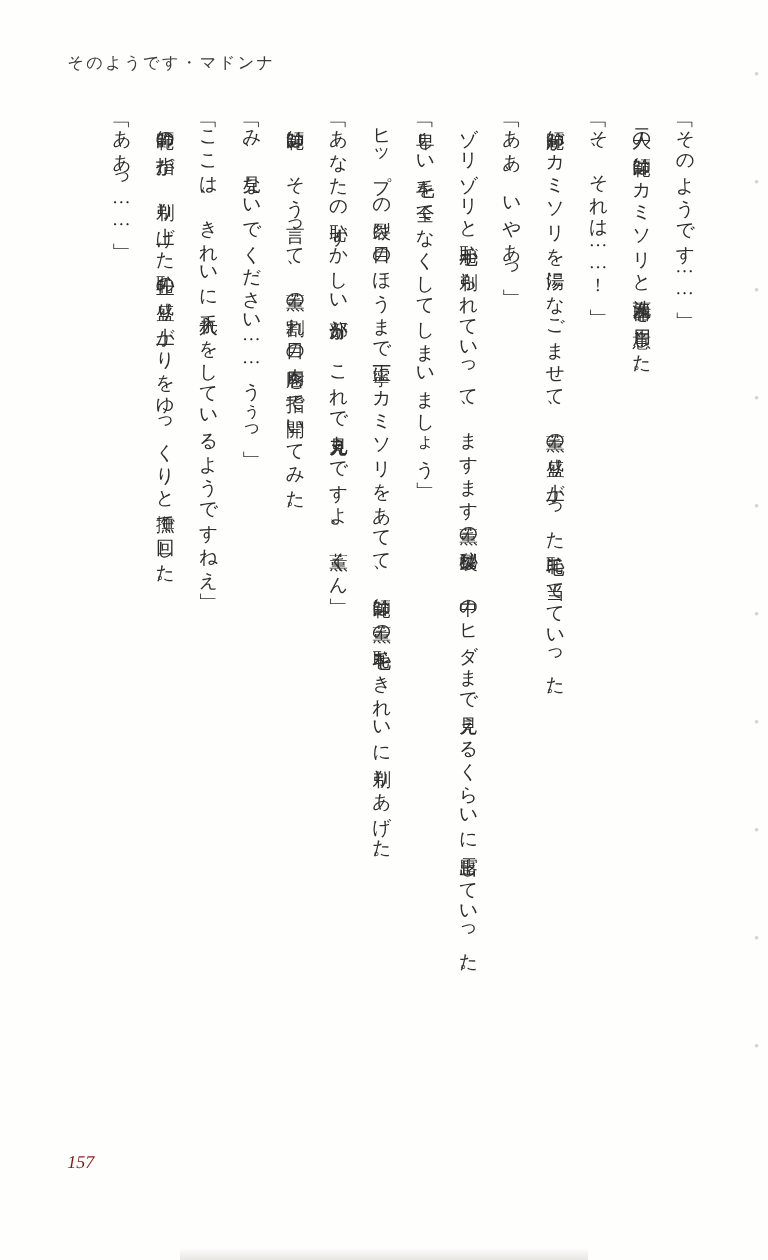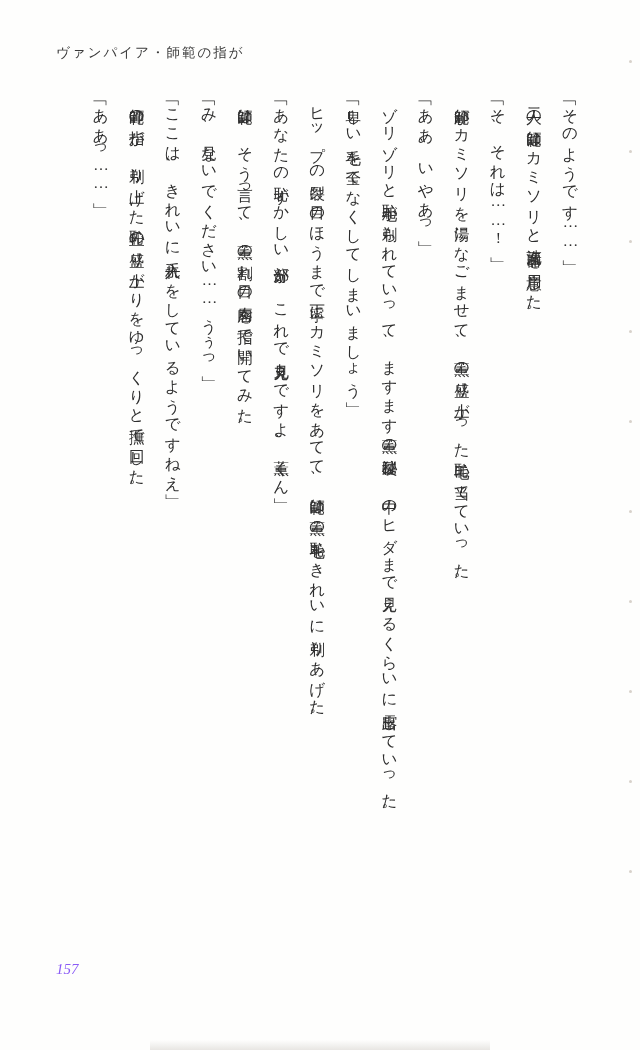--- a/index.html
+++ b/index.html
@@ -59,21 +59,21 @@
     text-align: left;
   }
 
   
   .page-number {
     position: absolute;
     left: 56px;
     bottom: 72px;
     font-size: 15px;
     font-style: italic;
-    color: #8b5cf6;
+    color: #7f1d1d;
     font-family: "Liberation Serif", "DejaVu Serif", serif;
   }
 
   
   .edge-marks {
     position: absolute;
     right: 8px;
     top: 60px;
     bottom: 60px;
     width: 6px;
@@ -95,21 +95,21 @@
     width: 340px;
     height: 10px;
     background: linear-gradient(to top, rgba(190,185,178,0.35), rgba(255,255,255,0));
   }
 </style>
 </head>
 <body>
 
 <div class="page">
 
-  <div class="running-head">ヴァンパイア・師範の指が</div>
+  <div class="running-head">そのようです・マドンナ</div>
 
   <div class="body-area">
     <div class="vtext">「そのようです……」
 二人の師範はカミソリと洗面器を用意した。
 「そ、それは……!」
 師範がカミソリを湯になごませて、薫の盛り上がった恥毛に当てていった。
 「ああ、いやあっ」
 ゾリゾリと恥毛が剃られていって、ますます薫の秘裂は、中のヒダまで見えるくらいに露出していった。
 「卑しい毛を全てなくしてしまいましょう」
 ヒップの裂け目のほうまで丁寧にカミソリをあてて、師範は薫の恥毛をきれいに剃りあげた。

